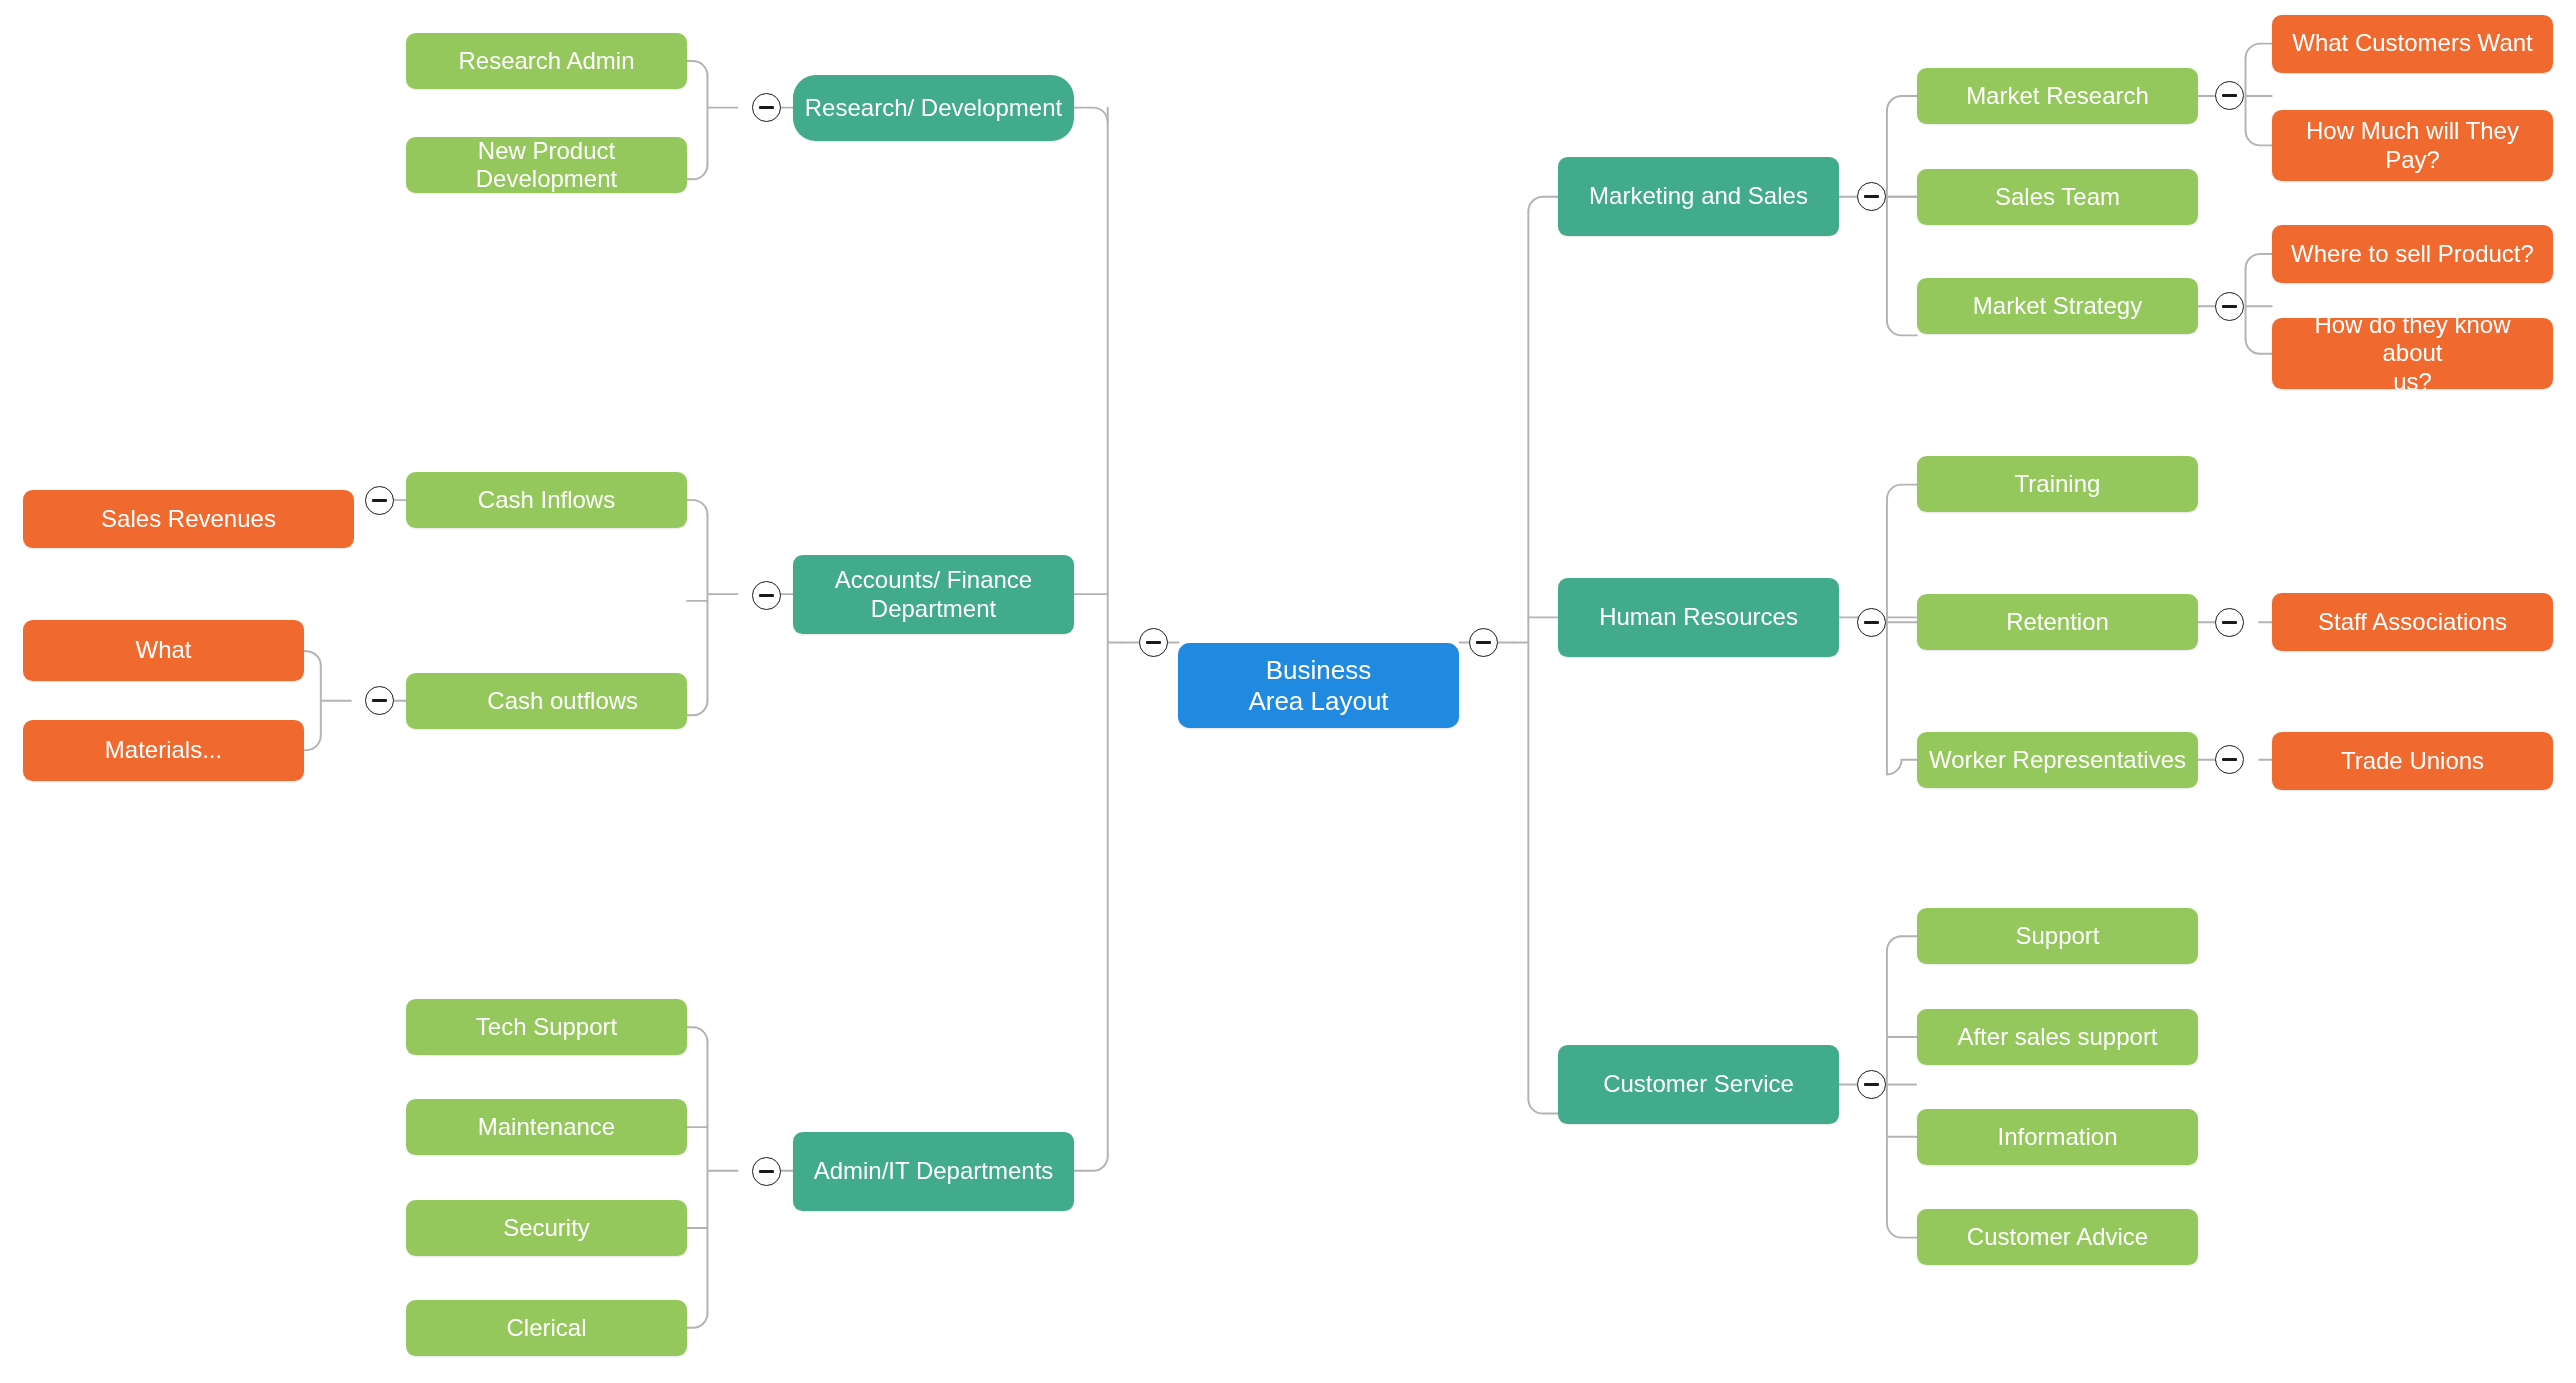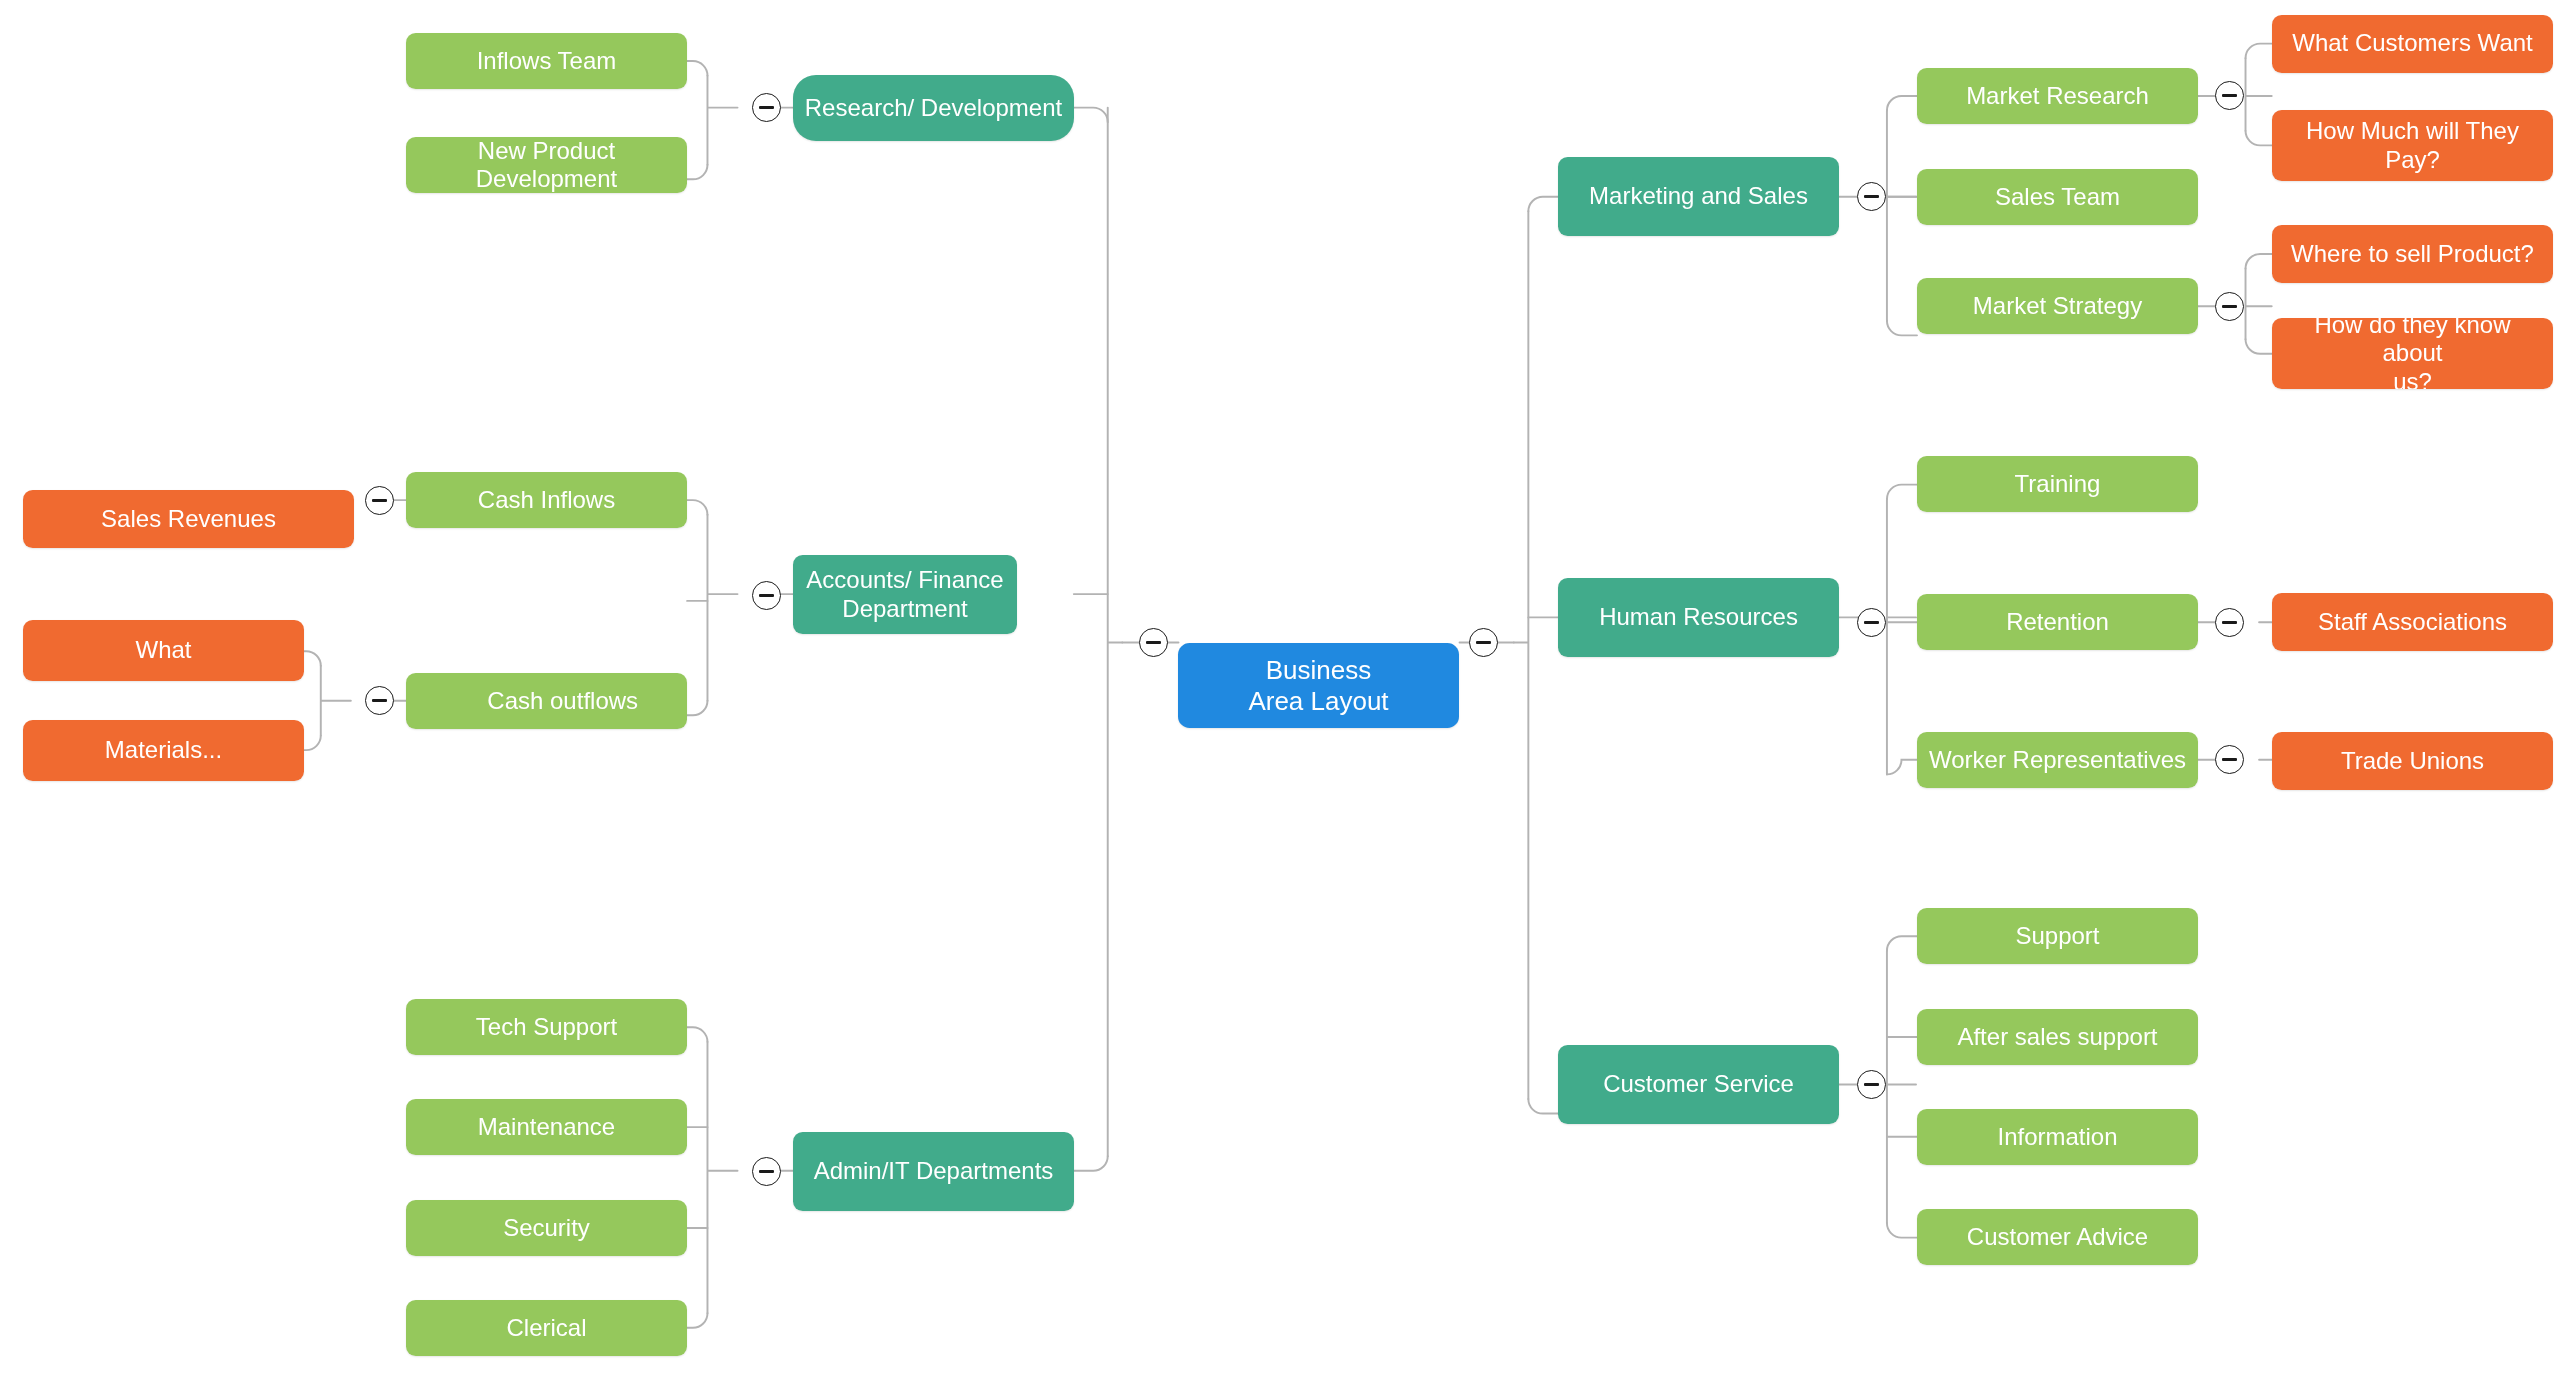--- a/index.html
+++ b/index.html
@@ -147,26 +147,26 @@
       <path d="M 1978 1173 L 1947 1173" fill="none" stroke="#b3b3b3" stroke-width="2" stroke-linecap="round"></path>
       <path d="M 1978 1277 L 1962 1277 A 15 15 0 0 1 1947 1262" fill="none" stroke="#b3b3b3" stroke-width="2" stroke-linecap="round"></path>
     </svg>
 <div class="node lvl-root" style="left: 1178px; top: 600px; width: 281px; height: 85px;">
       <span class="node-label">Business<br>Area Layout</span>
     </div>
     <div class="node lvl-branch" style="left: 793px; top: 75px; width: 281px; height: 66px; border-radius: 23px;">
       <span class="node-label">Research/ Development</span>
     </div>
     <div class="node lvl-sub" style="left: 406px; top: 33px; width: 281px; height: 56px;">
-      <span class="node-label">Inflows Team</span>
+      <span class="node-label">Research Admin</span>
     </div>
     <div class="node lvl-sub" style="left: 406px; top: 137px; width: 281px; height: 56px;">
       <span class="node-label">New Product<br>Development</span>
     </div>
-    <div class="node lvl-branch" style="left: 793px; top: 555px; width: 224px; height: 79px;">
+    <div class="node lvl-branch" style="left: 793px; top: 555px; width: 281px; height: 79px;">
       <span class="node-label">Accounts/ Finance<br>Department</span>
     </div>
     <div class="node lvl-sub" style="left: 406px; top: 472px; width: 281px; height: 56px;">
       <span class="node-label">Cash Inflows</span>
     </div>
     <div class="node lvl-sub" style="left: 406px; top: 673px; width: 281px; height: 56px; padding-left: 44px;">
       <span class="node-label">Cash outflows</span>
     </div>
     <div class="node lvl-leaf" style="left: 23px; top: 490px; width: 331px; height: 58px; justify-content: center;">
       <span class="node-label">Sales Revenues</span>

